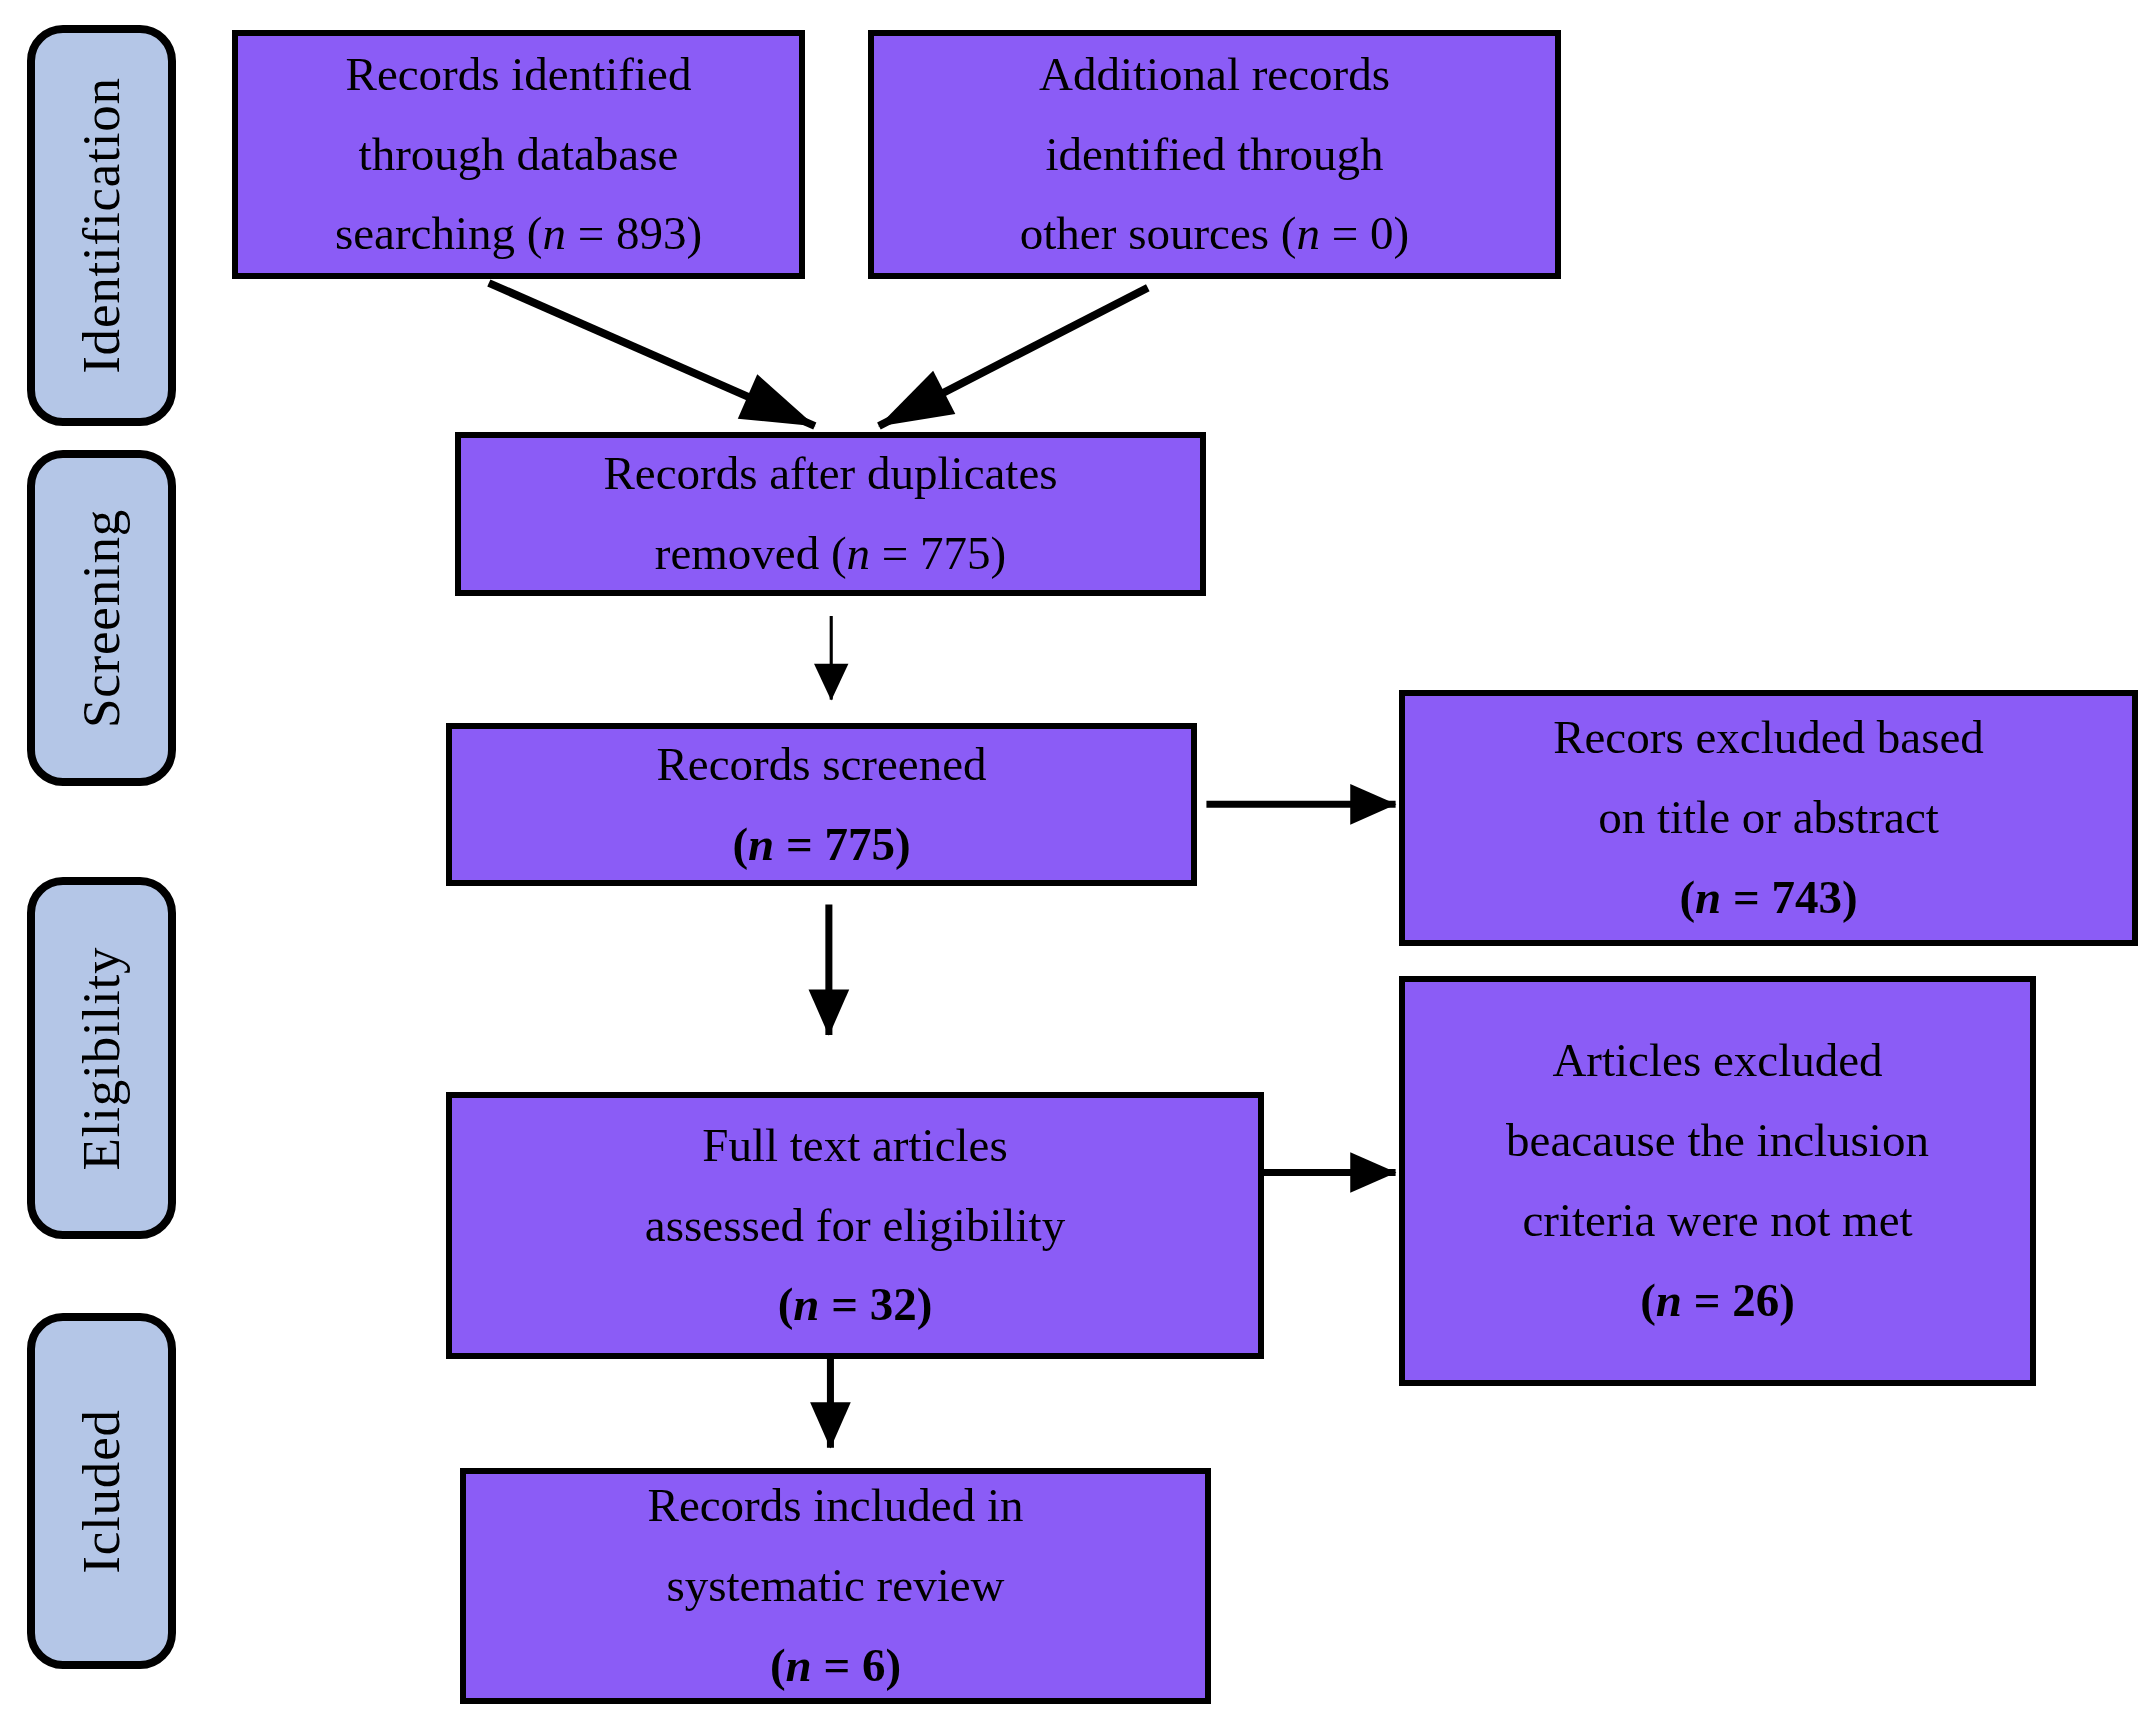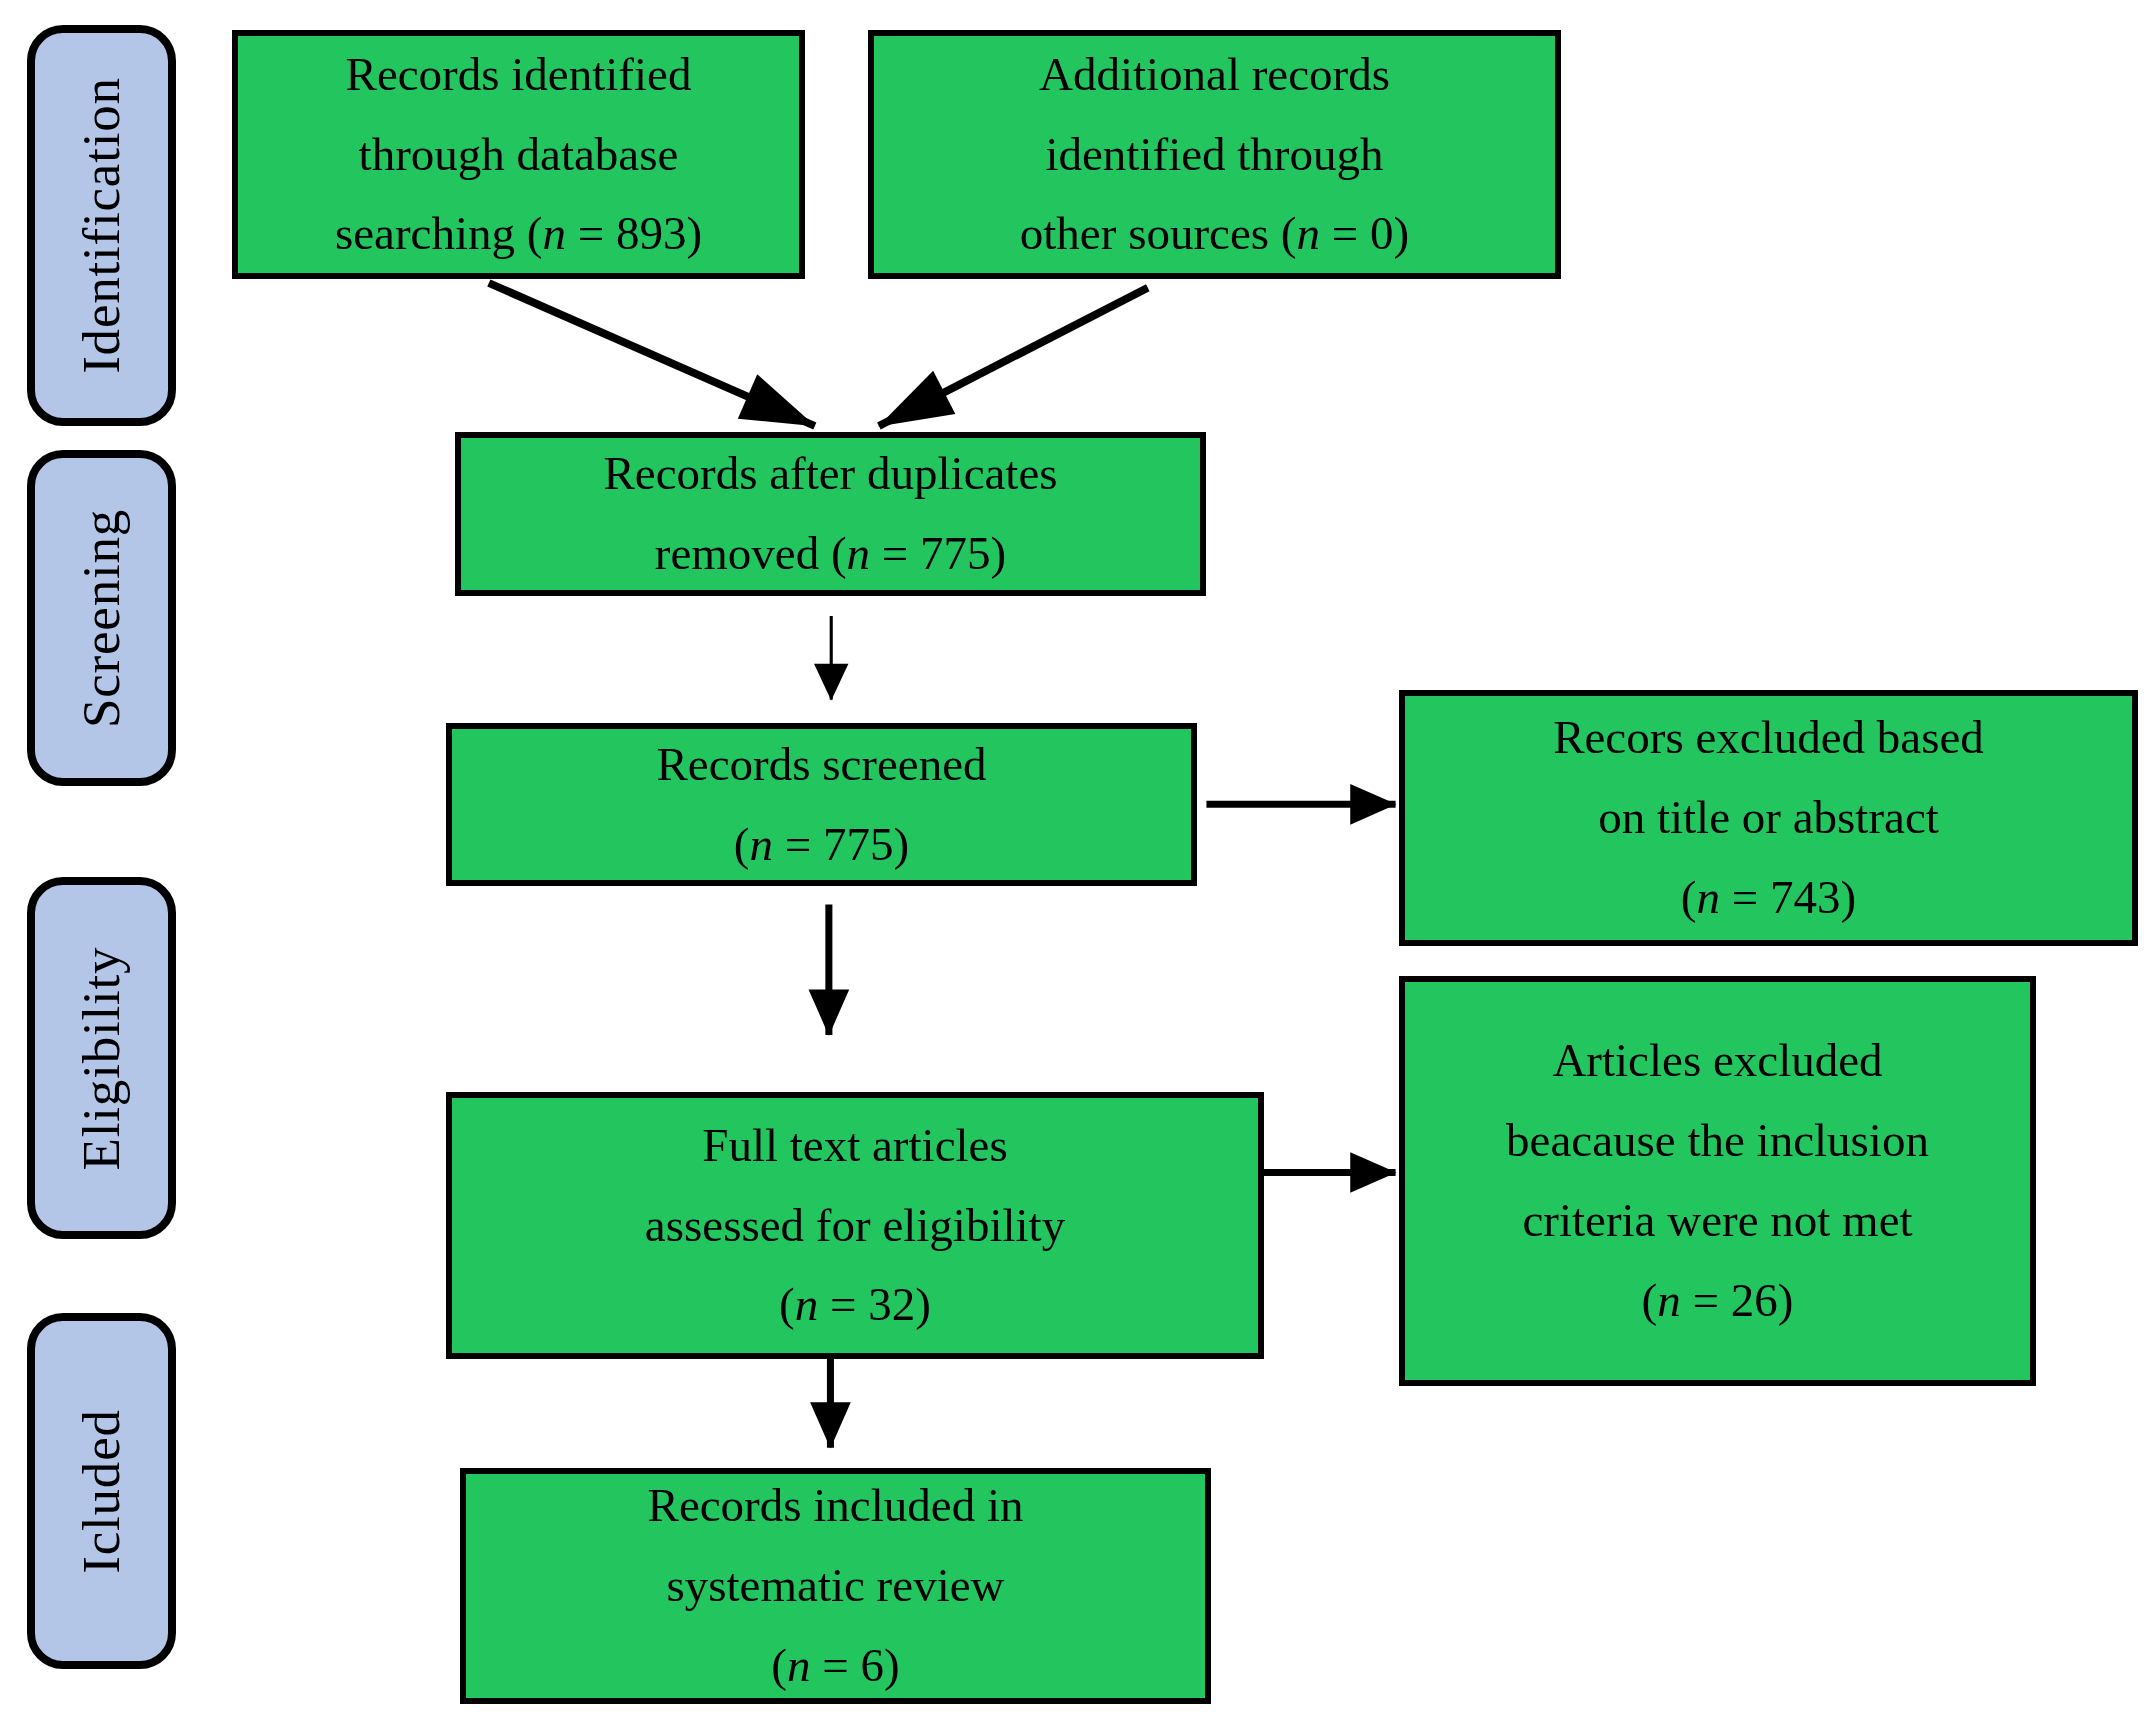--- a/index.html
+++ b/index.html
@@ -30,36 +30,36 @@
     transform: rotate(-90deg);
     white-space: nowrap;
     font-size: 53px;
     line-height: 1;
     letter-spacing: 0.8px;
   }
 
   
   .fbox {
     position: absolute;
-    background: #22c55e;
+    background: #8b5cf6;
     border: 6.3px solid #000000;
     box-sizing: border-box;
     display: flex;
     align-items: center;
     justify-content: center;
   }
   .fbox .box-text {
     white-space: pre-line;
     text-align: center;
     font-size: 47px;
     line-height: 1.7;
     padding: 0 23.5px;
   }
   .ncount i { font-style: italic; }
-  .nblock { display: block; }
+  .nblock { display: block; font-weight: bold; }
 
   #arrow-layer {
     position: absolute;
     left: 0; top: 0;
     width: 2151px;
     height: 1733px;
     pointer-events: none;
   }
   #arrow-layer line { stroke: #000000; }
   #arrow-layer marker path { fill: #000000; }

